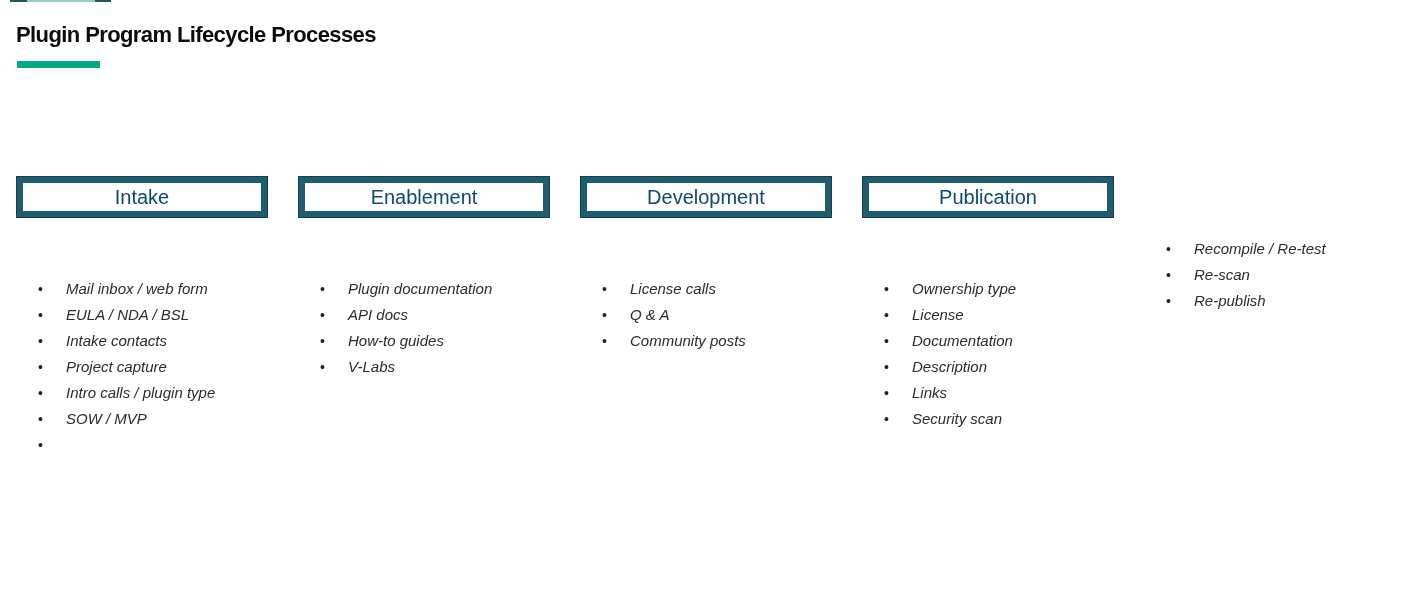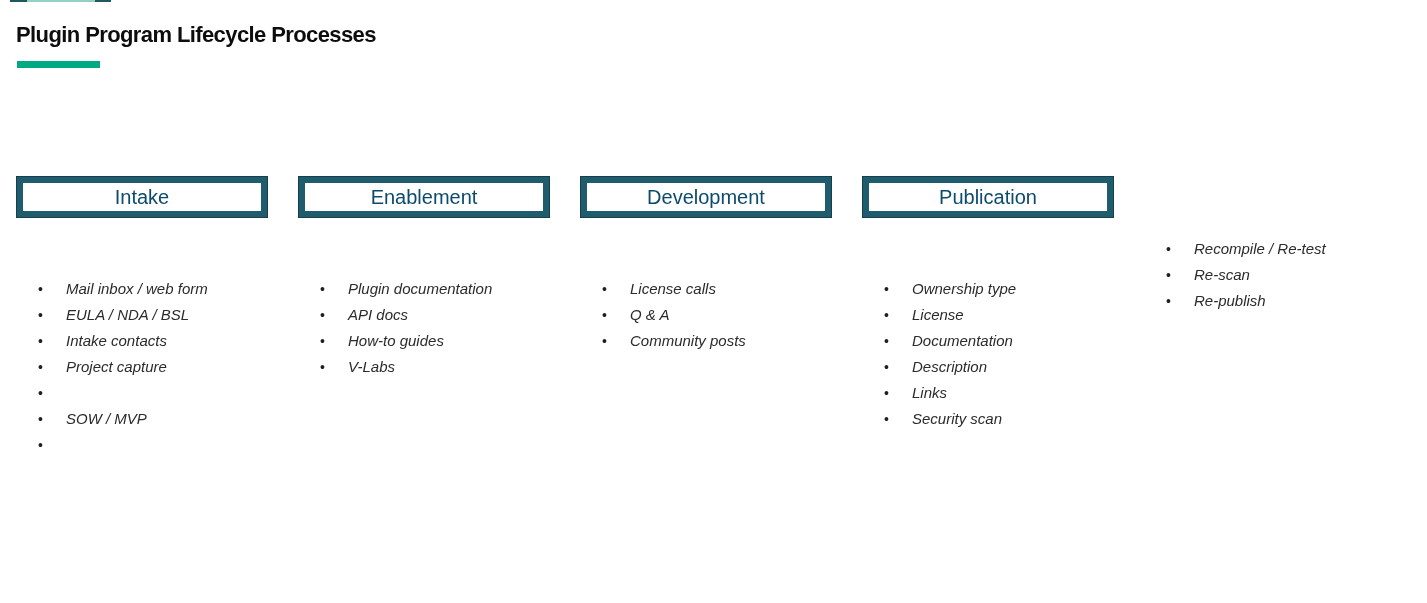--- a/index.html
+++ b/index.html
@@ -123,20 +123,21 @@
           <li class="item">
             <span class="bullet">•</span>
             <span class="item-text">Intake contacts</span>
           </li>
           <li class="item">
             <span class="bullet">•</span>
             <span class="item-text">Project capture</span>
           </li>
           <li class="item">
             <span class="bullet">•</span>
+            <span class="item-text">Intro calls / plugin type</span>
           </li>
           <li class="item">
             <span class="bullet">•</span>
             <span class="item-text">SOW / MVP</span>
           </li>
           <li class="item">
             <span class="bullet">•</span>
           </li>
         </ul>
   </div>

